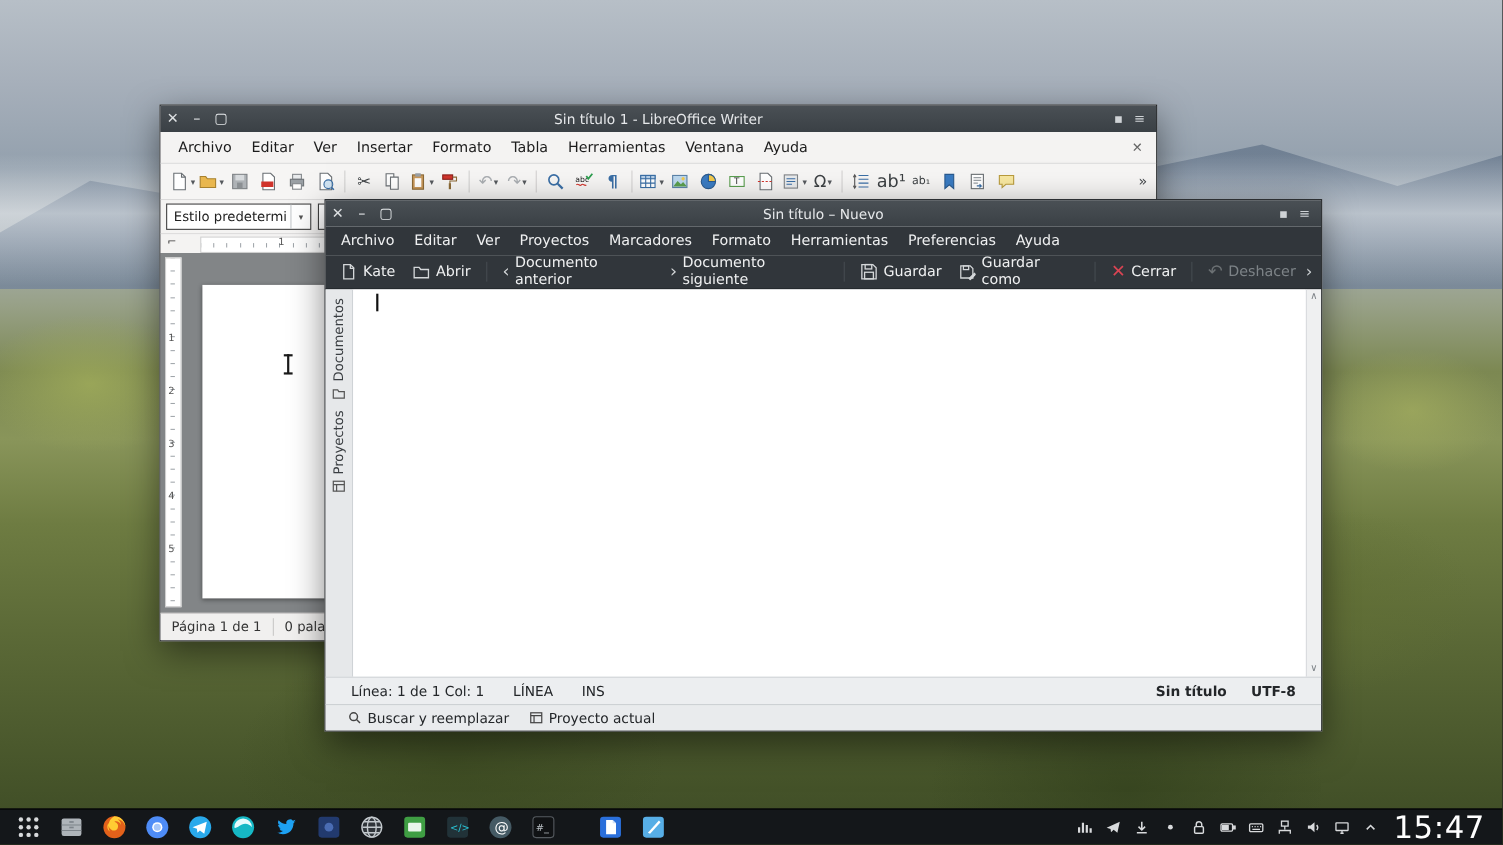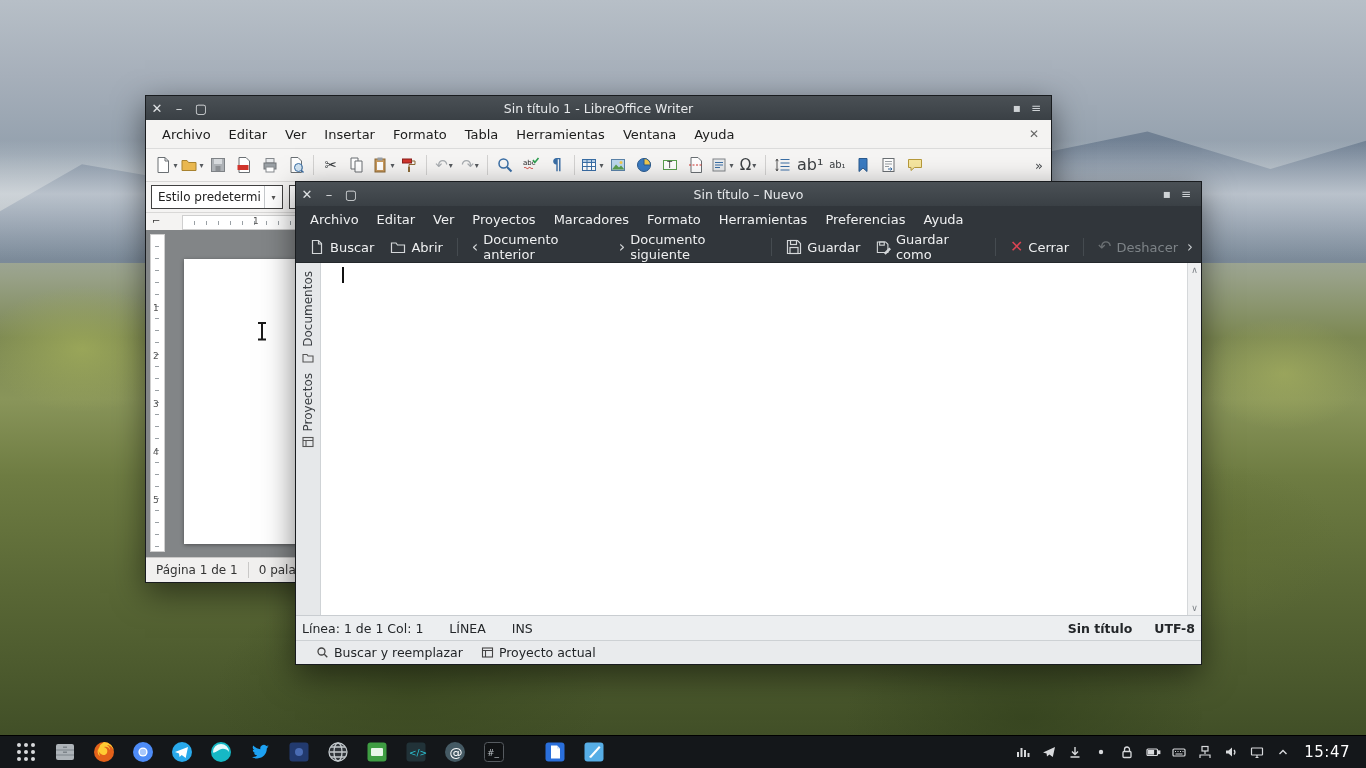--- a/index.html
+++ b/index.html
@@ -80,36 +80,36 @@
   .kt-overflow{margin-left:auto;color:#c9cdd0;font-size:15px;padding-right:2px;}
   .kt-content{flex:1;display:flex;min-height:0;position:relative;}
   .kt-dock{width:24px;background:#e6e8ea;border-right:1px solid #cfd3d6;display:flex;flex-direction:column;align-items:center;padding-top:8px;gap:8px;}
   .vtab{display:flex;flex-direction:column;align-items:center;gap:4px;}
   .vtext{writing-mode:vertical-rl;transform:rotate(180deg);font-size:12px;color:#3a3e42;}
   .dockico{width:14px;height:14px;}
   .kt-editor{flex:1;background:#fff;position:relative;}
   .kcaret{position:absolute;left:21px;top:4px;width:1.5px;height:16px;background:#111;}
   .kt-scroll{width:13px;background:#eff0f1;border-left:1px solid #d5d8da;display:flex;flex-direction:column;align-items:center;justify-content:space-between;padding:2px 0;font-size:9px;color:#7d8287;}
   .kt-statusbar{height:24px;flex:0 0 24px;background:#eceef0;border-top:1px solid #c9cdd1;display:flex;align-items:center;
-    font-size:12.5px;color:#232629;padding:0 6px;gap:26px;}
+    font-size:12.5px;color:#232629;padding:0 23px;gap:26px;}
   .kt-statusbar .right{margin-left:auto;display:flex;gap:22px;font-weight:bold;}
   .kt-bottombar{height:23px;flex:0 0 23px;background:#e9ebed;border-top:1px solid #cdd1d4;display:flex;align-items:center;
     font-size:12.5px;color:#232629;padding:0 20px;gap:18px;}
   .kbb{display:flex;align-items:center;gap:5px;}
   .kbb svg{width:13px;height:13px;}
   
   .taskbar{position:absolute;left:0;bottom:0;width:100%;height:33px;background:#14171a;border-top:1px solid #000;
     display:flex;align-items:center;z-index:50;padding:0 6px;box-sizing:border-box;}
   .tk{width:27px;height:27px;display:flex;align-items:center;justify-content:center;margin:0 6px;}
   .tk svg{width:24px;height:24px;}
   .tkgap{width:22px;}
   .tray{margin-left:auto;display:flex;align-items:center;}
   .tr{width:20px;height:20px;display:flex;align-items:center;justify-content:center;margin:0 3px;}
   .tr svg{width:16px;height:16px;}
-  .clock{color:#fff;font-size:15px;margin:0 10px 0 8px;letter-spacing:.5px;}
+  .clock{color:#fff;font-size:28px;margin:0 10px 0 8px;letter-spacing:.5px;}
 </style>
 </head>
 <body>
 
 <div id="screen">
   <div class="mtns"></div>
   <div class="fog"></div>
   <div class="moss"></div>
 
   <div class="window writer">
@@ -360,21 +360,21 @@
       <span class="mi">Herramientas</span>
       <span class="mi">Preferencias</span>
       <span class="mi">Ayuda</span>
     </div>
     <div class="kt-toolbar">
       <span class="ktb">
         <svg viewBox="0 0 16 16" fill="none" stroke="#d4d7d9" stroke-width="1.2">
             <path d="M3.5 1.5h6l3 3v10h-9z"></path>
             <path d="M9.5 1.5V5H13"></path>
           </svg>
-        <span>Buscar</span>
+        <span>Kate</span>
       </span>
       <span class="ktb">
         <svg viewBox="0 0 16 16" fill="none" stroke="#d4d7d9" stroke-width="1.2">
             <path d="M1.5 4h4.5l1.5 2h7v7.5h-13z"></path>
           </svg>
         <span>Abrir</span>
       </span>
       <span class="ksep"></span>
       <span class="ktb">
         <span class="kglyph">‹</span>

